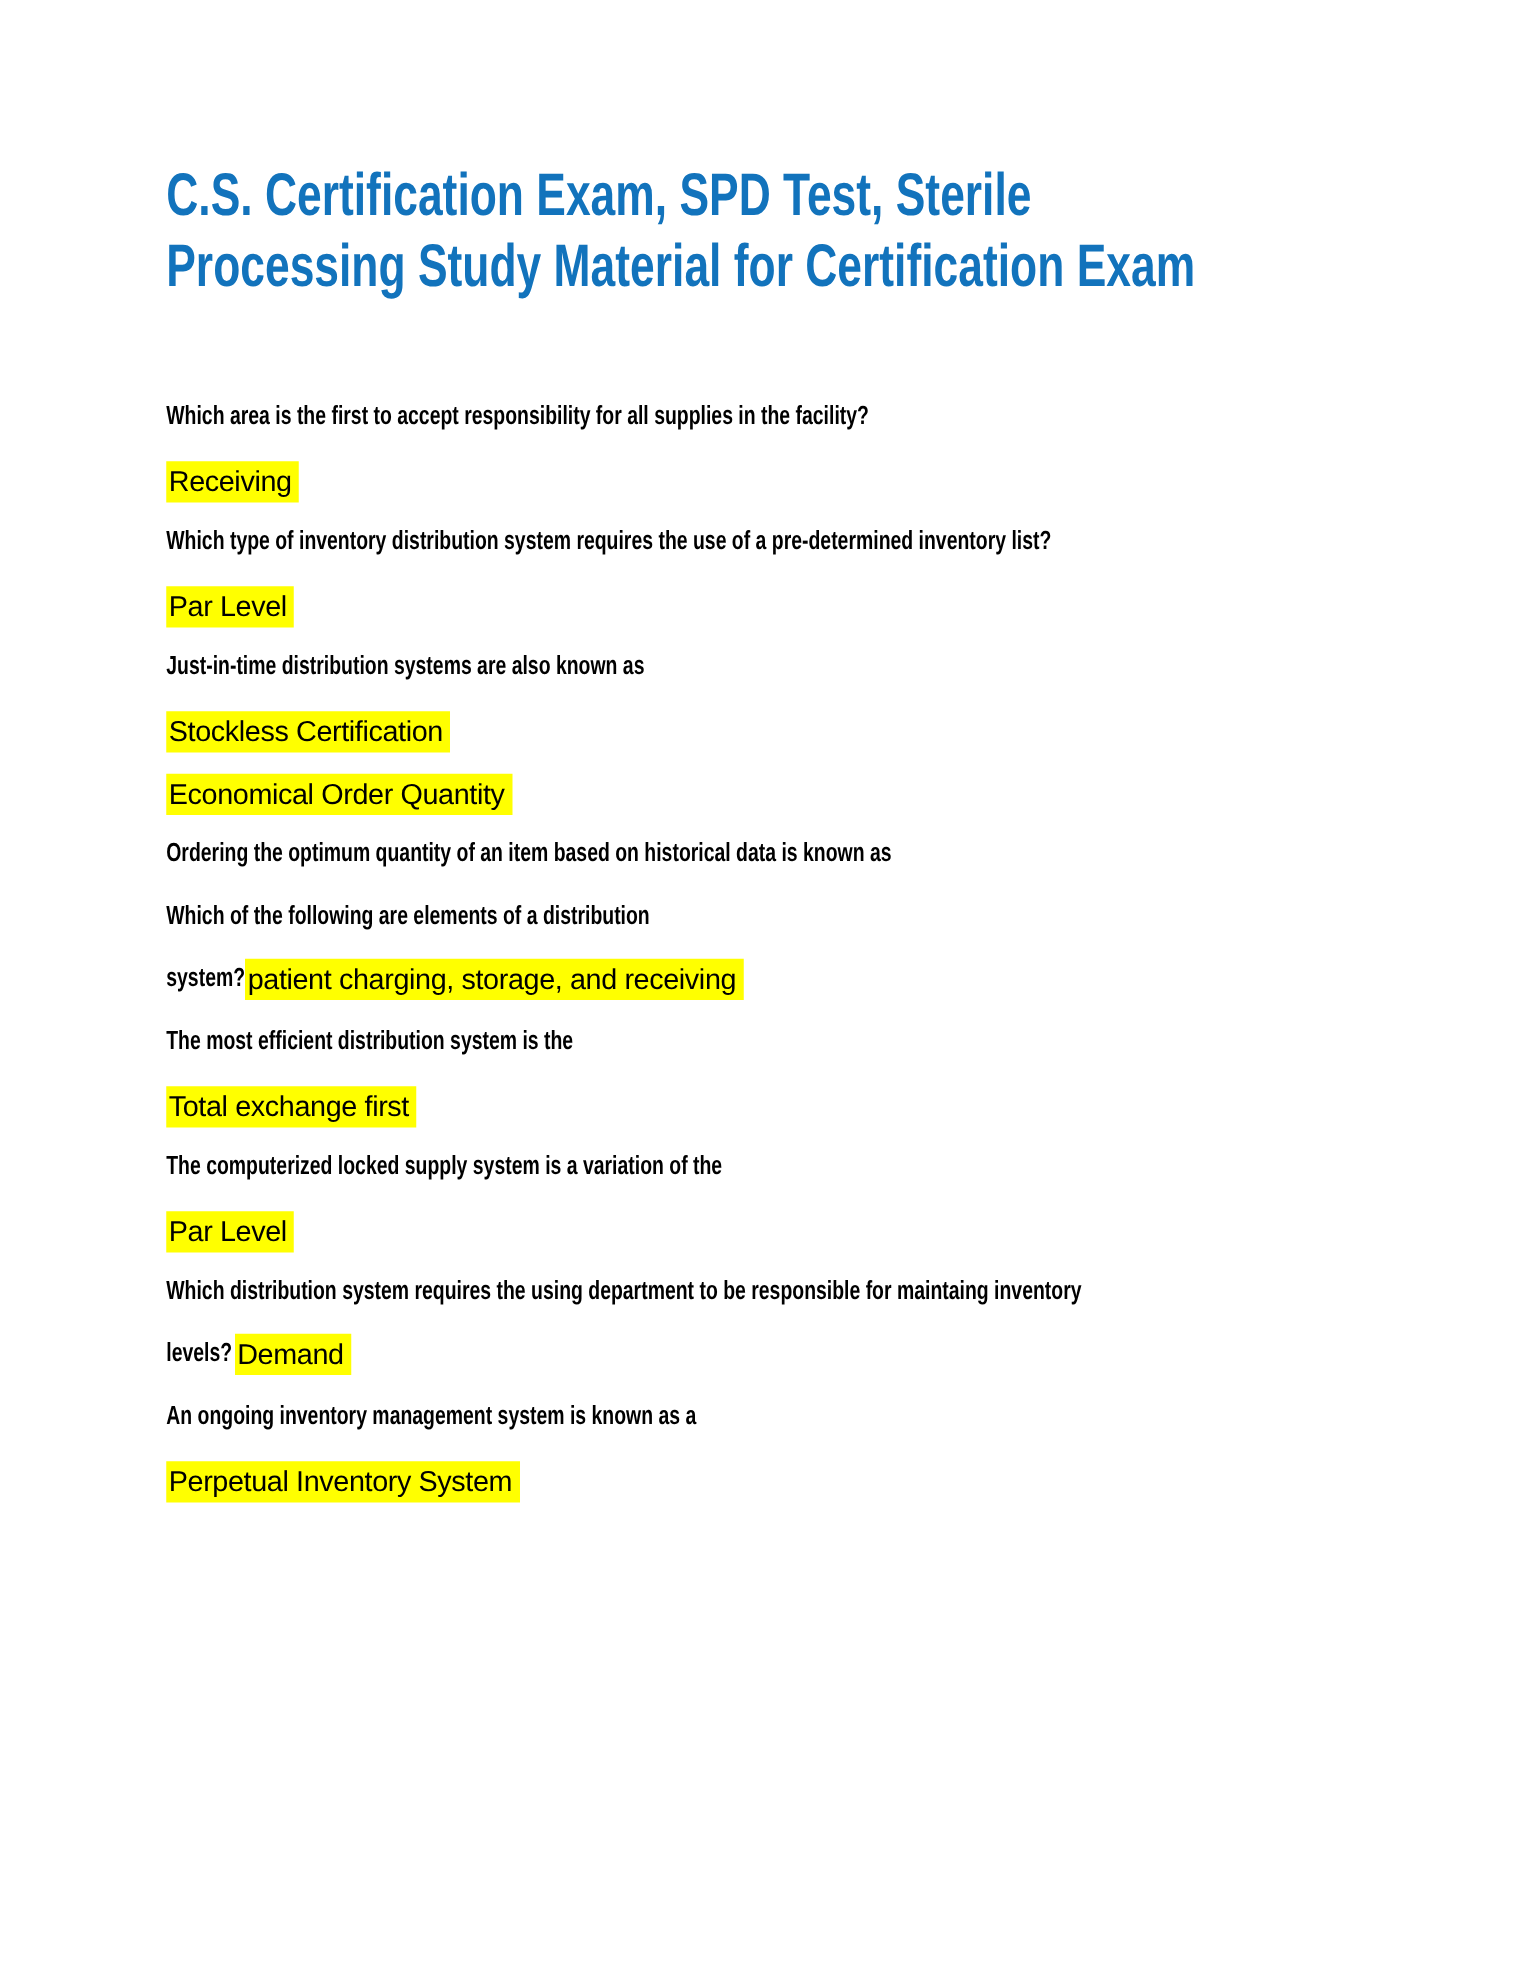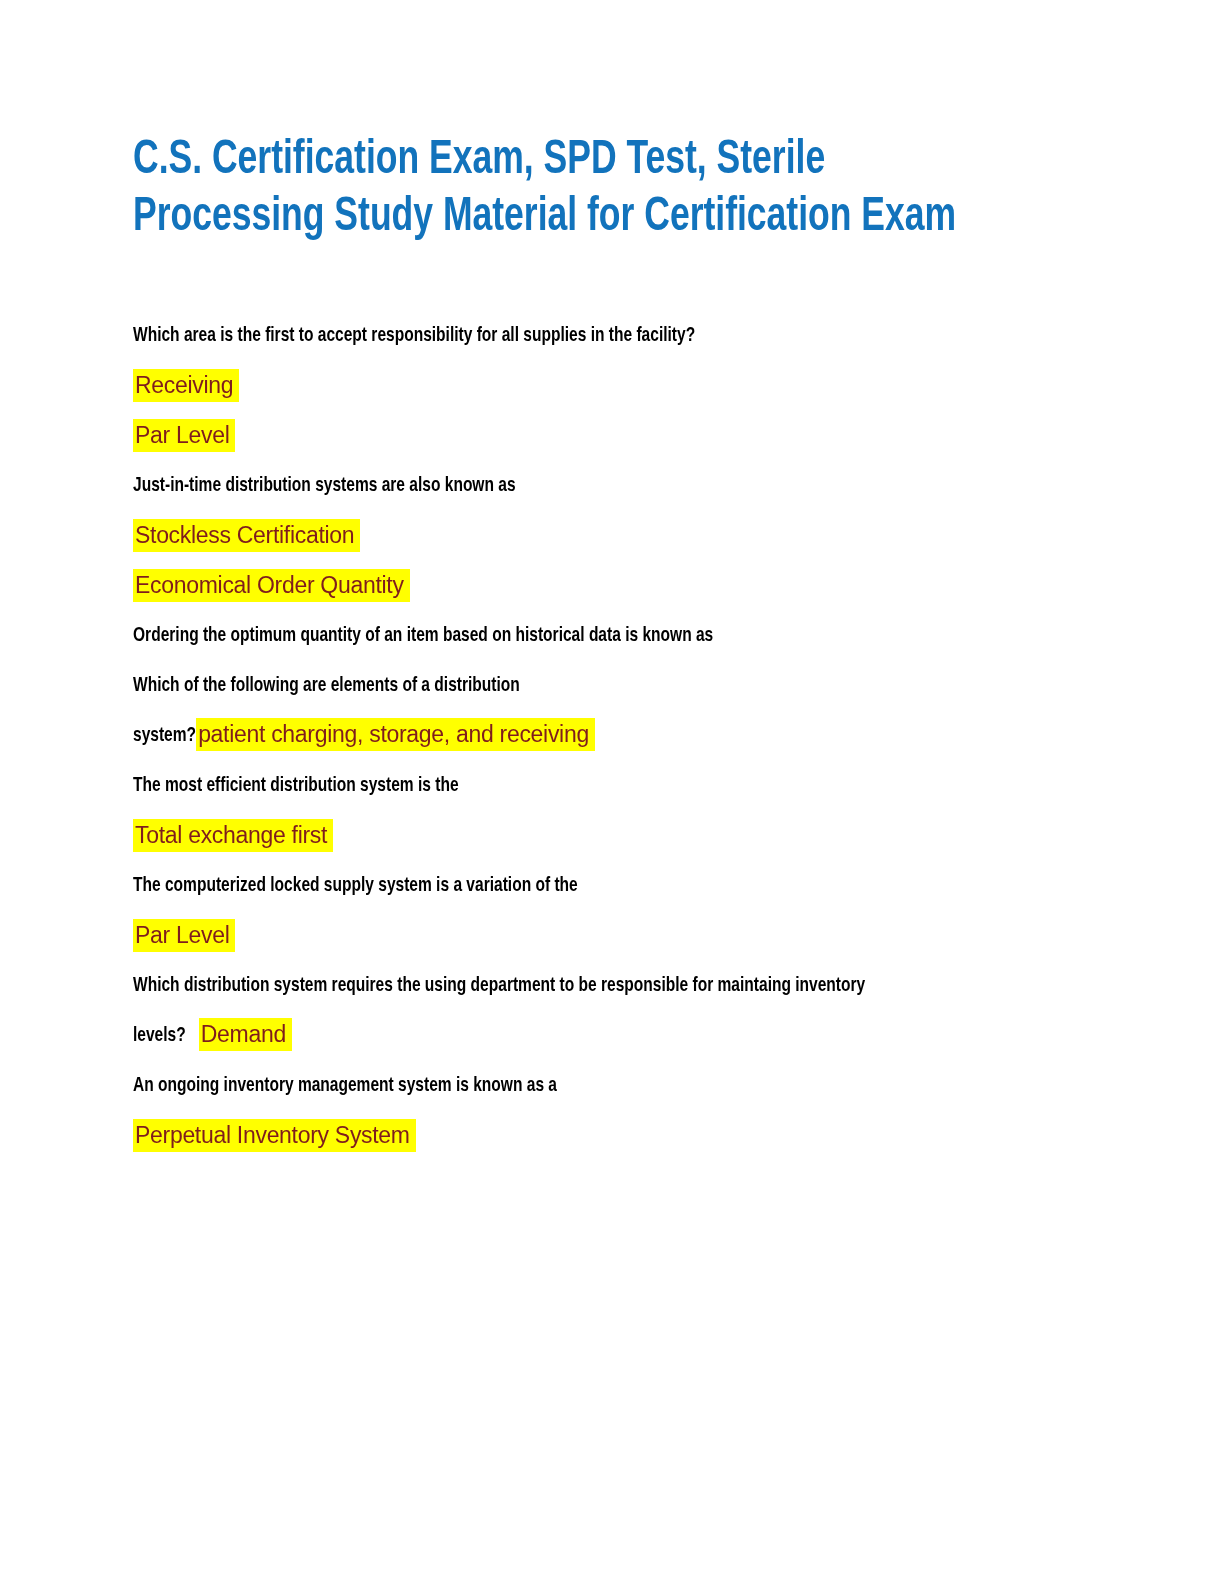--- a/index.html
+++ b/index.html
@@ -54,44 +54,45 @@
     line-height: normal;
     vertical-align: middle;
   }
   .ans {
     font-size: 23px;
     letter-spacing: -0.3px;
     font-weight: normal;
   }
   mark.hl {
     background: #FFFF00;
-    color: #7f1d1d;
+    color: #000000;
     padding: 3px 6px 4px 2px;
     font-size: 23px;
     letter-spacing: -0.3px;
     font-weight: normal;
     vertical-align: middle;
   }
-  mark.hl.gap { margin-left: 13px; }
+  mark.hl.gap { margin-left: 2px; }
 </style>
 </head>
 <body>
 
 <div class="page">
 
   <h1 class="title">
     <span class="tline">C.S. Certification Exam, SPD Test, Sterile</span>
     <span class="tline">Processing Study Material for Certification Exam</span>
   </h1>
 
   <div class="content">
 
     <p class="line q"><span class="qtext condense" style="margin-right: -197.6px;">Which area is the first to accept responsibility for all supplies in the facility?</span></p>
     <p class="line ans"><mark class="hl">Receiving</mark></p>
 
+    <p class="line q"><span class="qtext condense" style="margin-right: -248.82px;">Which type of inventory distribution system requires the use of a pre-determined inventory list?</span></p>
     <p class="line ans"><mark class="hl">Par Level</mark></p>
 
     <p class="line q"><span class="qtext condense" style="margin-right: -134.42px;">Just-in-time distribution systems are also known as</span></p>
     <p class="line ans"><mark class="hl">Stockless Certification</mark></p>
 
     <p class="line ans"><mark class="hl">Economical Order Quantity</mark></p>
     <p class="line q"><span class="qtext condense" style="margin-right: -203.84px;">Ordering the optimum quantity of an item based on historical data is known as</span></p>
 
     <p class="line q"><span class="qtext condense" style="margin-right: -135.98px;">Which of the following are elements of a distribution</span></p>
     <p class="line q"><span class="qtext condense" style="margin-right: -22.1px;">system?</span><mark class="hl">patient charging, storage, and receiving</mark></p>

